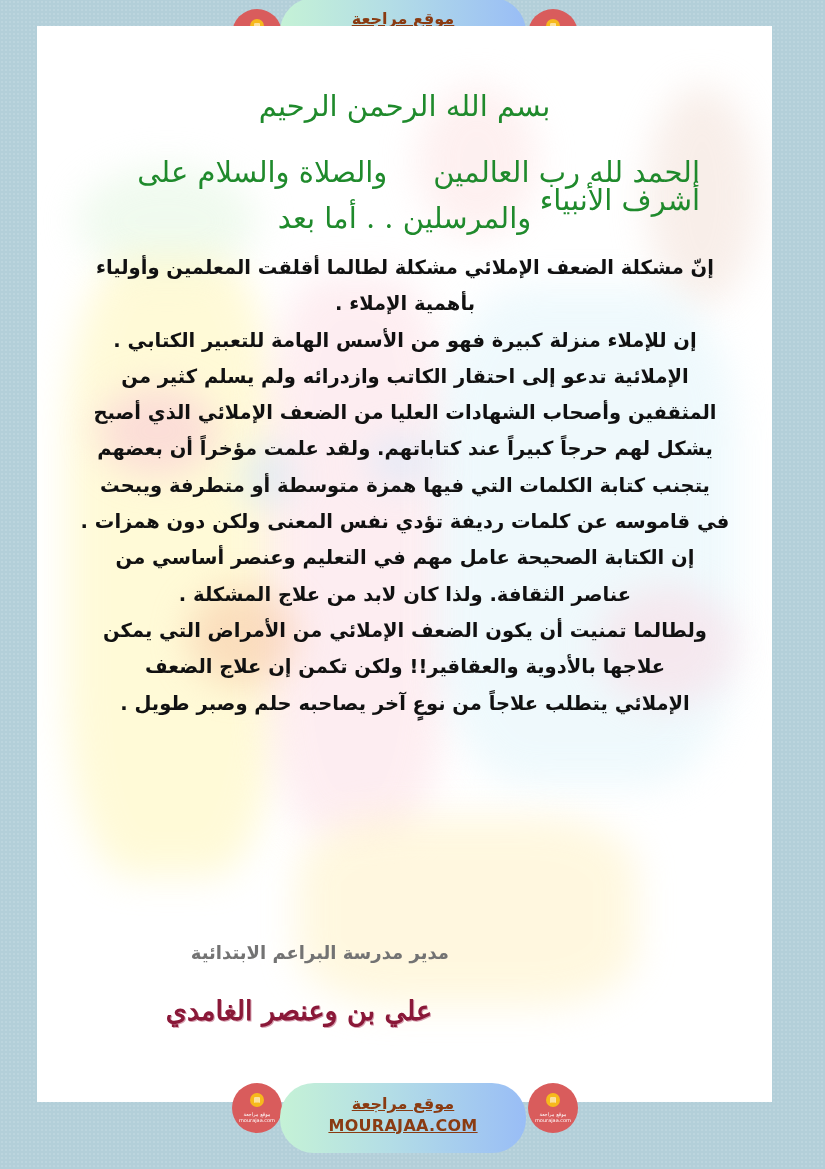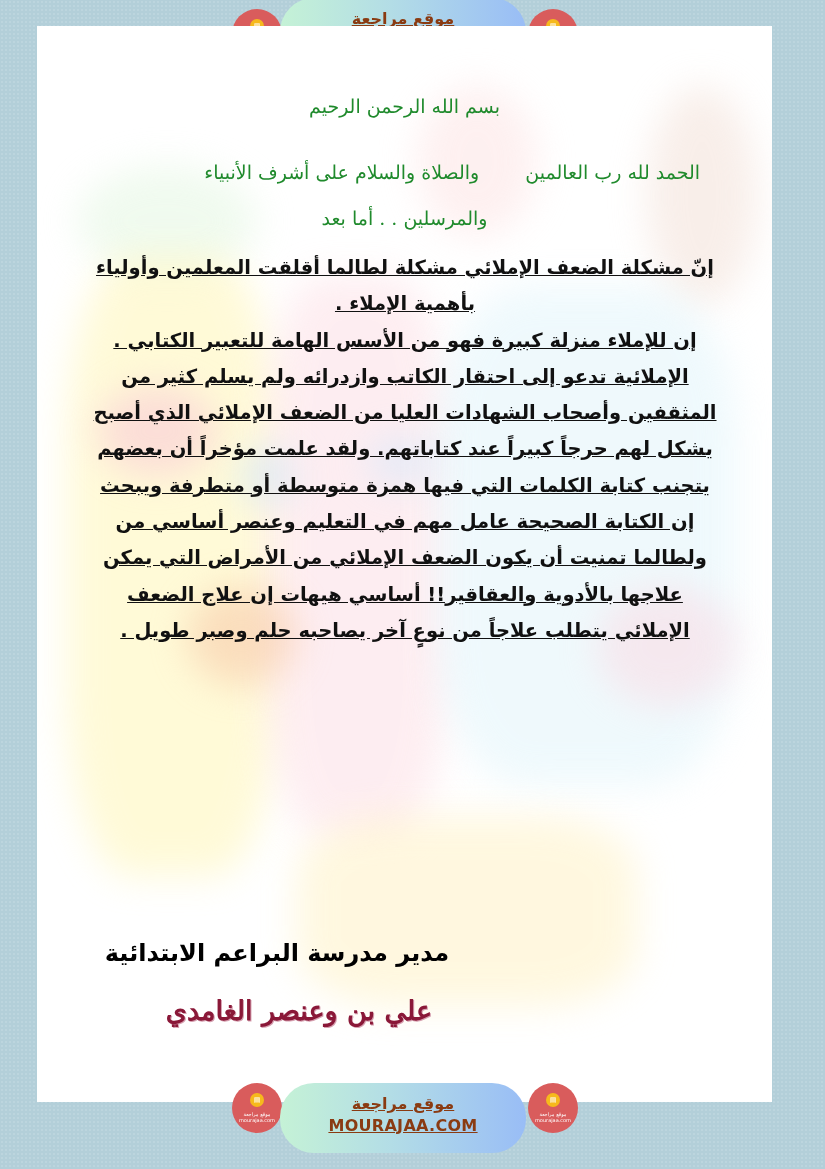--- a/index.html
+++ b/index.html
@@ -25,38 +25,38 @@
   .b7 { left: 610px; top: 60px; width: 110px; height: 220px; background: #f3e1d8; }
   .b8 { left: 40px; top: 140px; width: 180px; height: 110px; background: #e4f7e2; }
   .b9 { left: 260px; top: 790px; width: 340px; height: 190px; background: #fff2c6; border-radius: 30%; }
   .b10 { left: 560px; top: 560px; width: 140px; height: 120px; background: #fadbe4; }
   .b11 { left: 200px; top: 420px; width: 60px; height: 60px; background: #cfe6fb; }
   .b12 { left: 330px; top: 410px; width: 70px; height: 50px; background: #d4e9fb; }
 
   .content { position: absolute; left: 0; top: 0; width: 735px; height: 1076px; direction: rtl; }
   .calli {
     position: absolute; color: #1f8a2c; text-align: center;
-    font-family: "DejaVu Serif", serif; font-size: 19px; line-height: 28px;
+    font-family: "DejaVu Serif", serif; font-size: 29px; line-height: 28px;
   }
   .bismillah { left: 0; width: 735px; top: 66px; }
   .hamd { right: 72px; top: 132px; width: 620px; text-align: right; }
   .hamd span.gap { display: inline-block; width: 46px; }
   .ammabad { left: 0; width: 735px; top: 178px; }
 
   .body-text {
     position: absolute; left: 38px; width: 660px; top: 224px;
     text-align: center; color: #111;
     font-family: "DejaVu Sans", sans-serif; font-weight: bold;
     font-size: 19.5px; line-height: 36.3px; letter-spacing: 0;
   }
-  .body-text .ln { display: block; white-space: nowrap; text-decoration: underline; }
+  .body-text .ln { display: block; white-space: nowrap; }
 
   .school {
     position: absolute; left: 62px; top: 912px; width: 350px; text-align: right;
-    color: #000000; font-weight: bold; font-size: 24px; line-height: 30px;
+    color: #737373; font-weight: bold; font-size: 18px; line-height: 30px;
     font-family: "DejaVu Sans", sans-serif;
   }
   .principal {
     position: absolute; left: 80px; top: 968px; width: 315px; text-align: right;
     color: #8a1838; font-weight: bold; font-size: 27px; line-height: 34px;
     font-family: "DejaVu Serif", serif; letter-spacing: 2px;
     text-shadow: 1px 1px 0 #d6a0b0;
   }
 
   
@@ -126,23 +126,25 @@
     </div>
 
     <div class="body-text">
       <span class="ln">إنّ مشكلة الضعف الإملائي مشكلة لطالما أقلقت المعلمين وأولياء</span>
       <span class="ln">بأهمية الإملاء .</span>
       <span class="ln">إن للإملاء منزلة كبيرة فهو من الأسس الهامة للتعبير الكتابي .</span>
       <span class="ln">الإملائية تدعو إلى احتقار الكاتب وازدرائه ولم يسلم كثير من</span>
       <span class="ln">المثقفين وأصحاب الشهادات العليا من الضعف الإملائي الذي أصبح</span>
       <span class="ln">يشكل لهم حرجاً كبيراً عند كتاباتهم. ولقد علمت مؤخراً أن بعضهم</span>
       <span class="ln">يتجنب كتابة الكلمات التي فيها همزة متوسطة أو متطرفة ويبحث</span>
+      <span class="ln">في قاموسه عن كلمات رديفة تؤدي نفس المعنى ولكن دون همزات .</span>
       <span class="ln">إن الكتابة الصحيحة عامل مهم في التعليم وعنصر أساسي من</span>
+      <span class="ln">عناصر الثقافة. ولذا كان لابد من علاج المشكلة .</span>
       <span class="ln">ولطالما تمنيت أن يكون الضعف الإملائي من الأمراض التي يمكن</span>
-      <span class="ln">علاجها بالأدوية والعقاقير!! أساسي هيهات إن علاج الضعف</span>
+      <span class="ln">علاجها بالأدوية والعقاقير!! ولكن تكمن إن علاج الضعف</span>
       <span class="ln">الإملائي يتطلب علاجاً من نوعٍ آخر يصاحبه حلم وصبر طويل .</span>
     </div>
 
     <div class="school">مدير مدرسة البراعم الابتدائية</div>
     <div class="principal">علي بن وعنصر الغامدي</div>
   </div>
 </div>
 
 <div class="logo bl">
   <span class="dot">▤</span>

